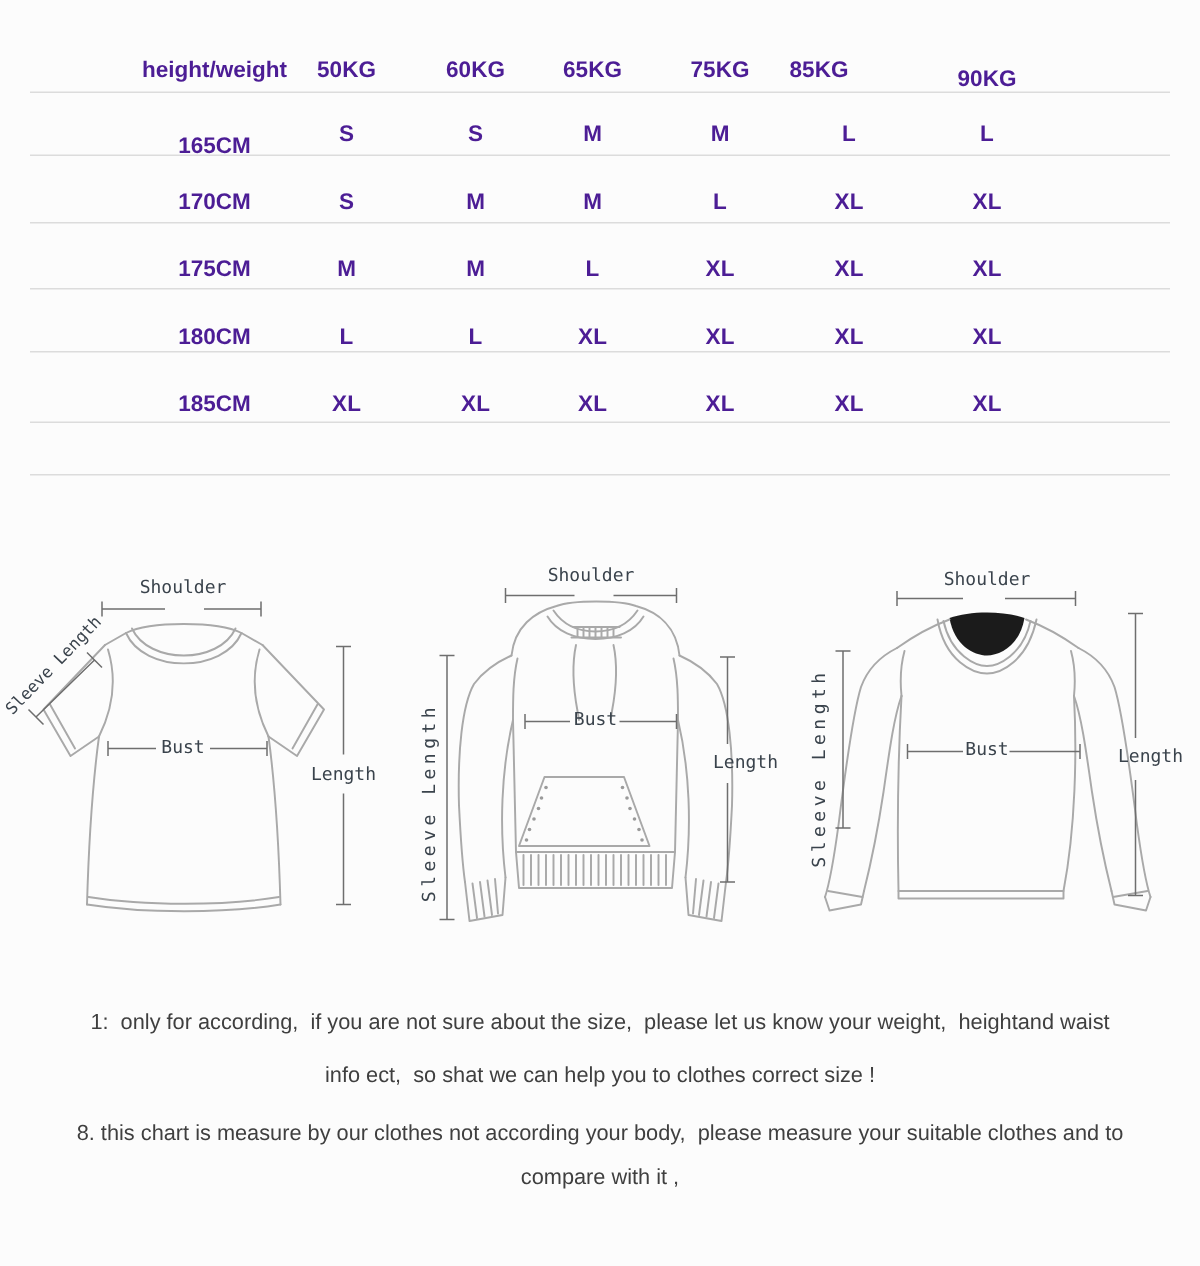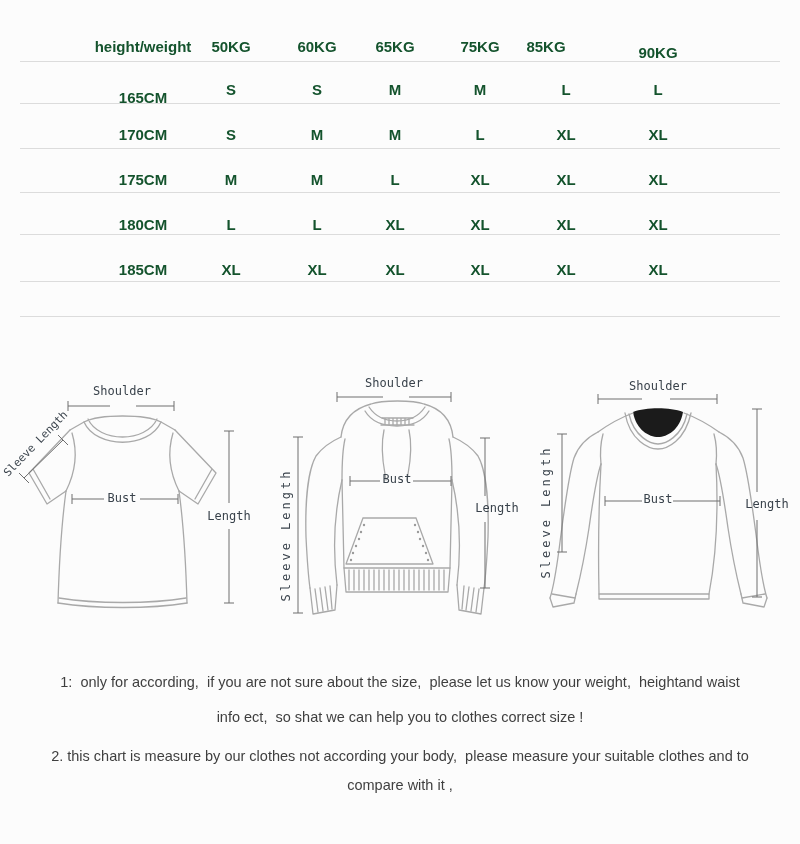--- a/index.html
+++ b/index.html
@@ -1,21 +1,21 @@
 <!DOCTYPE html>
 <html><head>
 <meta charset="utf-8">
 <style>
   html,body{margin:0;padding:0;background:#fcfcfc;}
   .page{position:relative;width:800px;height:844px;background:#fcfcfc;overflow:hidden;
         font-family:"Liberation Sans",sans-serif;}
   
   .hline{position:absolute;left:20px;width:760px;height:1px;background:#dcdcdc;}
   .tc{position:absolute;transform:translateX(-50%);font-weight:700;font-size:15px;
-      color:#14532d;white-space:nowrap;line-height:18px;}
+      color:#4c1d95;white-space:nowrap;line-height:18px;}
   
   .diagram{position:absolute;top:352px;height:290px;}
   #d1{left:0;width:265px;} #d2{left:270px;width:260px;} #d3{left:530px;width:270px;}
   .diagram svg{position:absolute;left:0;top:0;}
   .sk{stroke:#a9a9a9;fill:none;stroke-width:1.3;stroke-linecap:round;stroke-linejoin:round;}
   .ms{stroke:#6e6e6e;fill:none;stroke-width:1;}
   .lbl{position:absolute;font-family:"DejaVu Sans Mono",monospace;font-size:12px;
        color:#3a434c;white-space:nowrap;transform:translateX(-50%);line-height:14px;}
   .lbl.diag{font-size:11px;transform:translate(-50%,-50%) rotate(-46deg);}
   .lbl.vert{letter-spacing:3px;transform:translate(-50%,-50%) rotate(-90deg);}
@@ -177,17 +177,17 @@
     </svg>
     <span class="lbl" style="left:128px;top:27px">Shoulder</span>
     <span class="lbl vert" style="left:16px;top:160px">Sleeve Length</span>
     <span class="lbl" style="left:128px;top:140px">Bust</span>
     <span class="lbl" style="left:237px;top:145px">Length</span>
   </div>
 
   <div>
     <div class="note" style="top:672px">1:  only for according,  if you are not sure about the size,  please let us know your weight,  heightand waist</div>
     <div class="note" style="top:707px">info ect,  so shat we can help you to clothes correct size !</div>
-    <div class="note" style="top:746px">2. this chart is measure by our clothes not according your body,  please measure your suitable clothes and to</div>
+    <div class="note" style="top:746px">8. this chart is measure by our clothes not according your body,  please measure your suitable clothes and to</div>
     <div class="note" style="top:775px">compare with it ,</div>
   </div>
 
 </div>
 
 </body></html>

